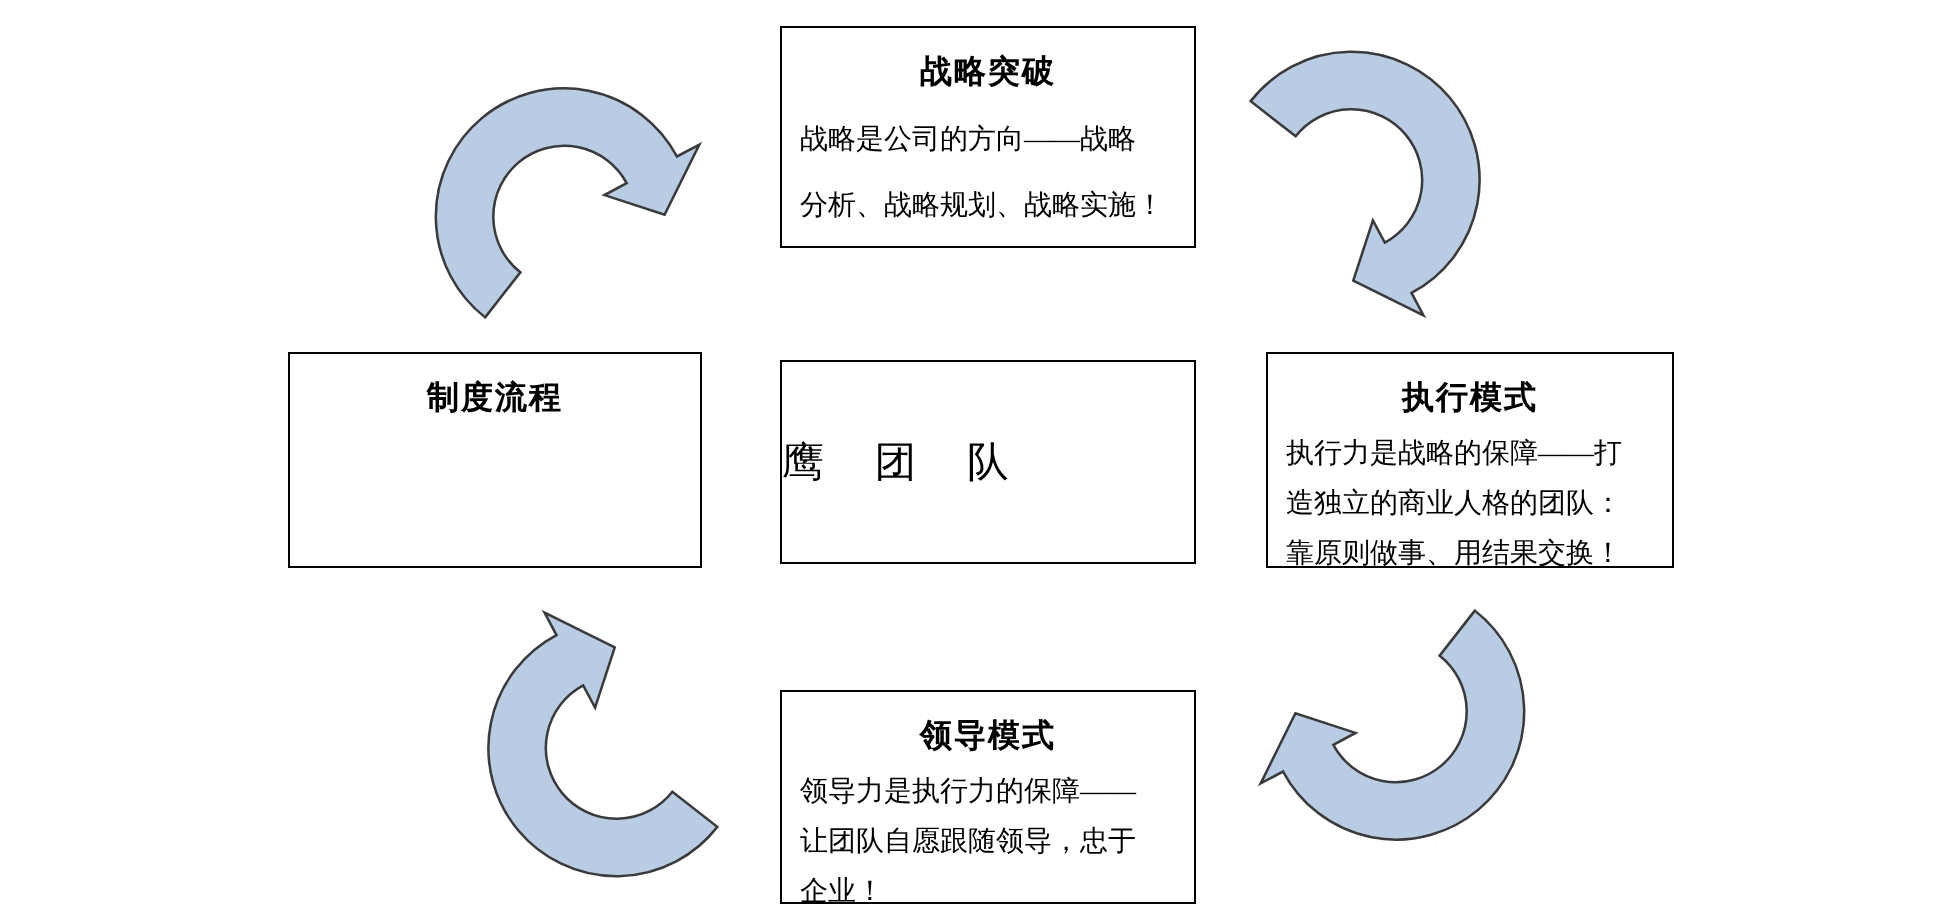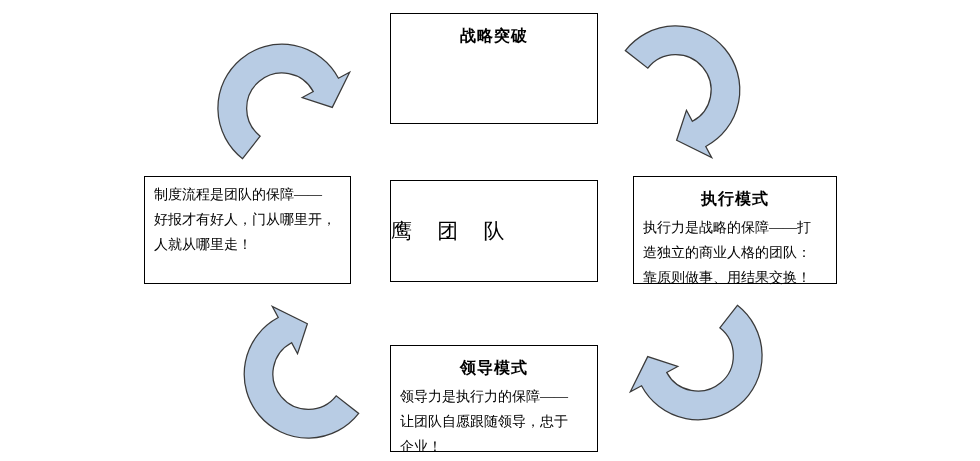--- a/index.html
+++ b/index.html
@@ -67,26 +67,26 @@
   .arrow-br { left: 618px; top: 278px; }
   .arrow-bl { left: 226px; top: 294px; }
 </style>
 </head>
 <body>
 
 <div class="canvas">
 
   <div class="box box-top">
     <div class="box-title">战略突破</div>
+    <div class="box-body">战略是公司的方向——战略
+分析、战略规划、战略实施！</div>
   </div>
 
   <div class="box box-left">
-    <div class="box-body">制度流程是团队的保障——
-好报才有好人，门从哪里开，
-人就从哪里走！</div>
+    <div class="box-title">制度流程</div>
   </div>
 
   <div class="box box-center">
     <div class="center-label">鹰 团 队</div>
   </div>
 
   <div class="box box-bottom">
     <div class="box-title">领导模式</div>
     <div class="box-body">领导力是执行力的保障——
 让团队自愿跟随领导，忠于

